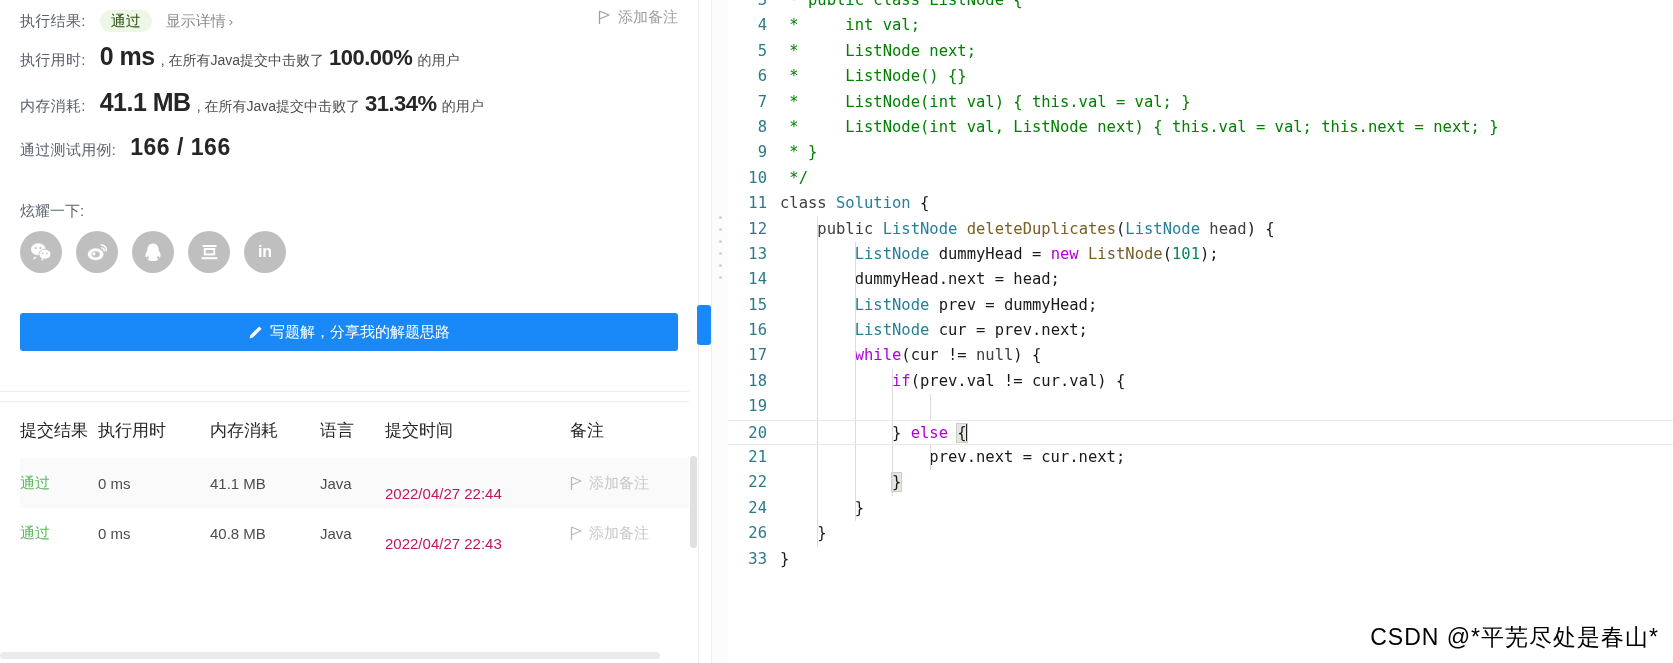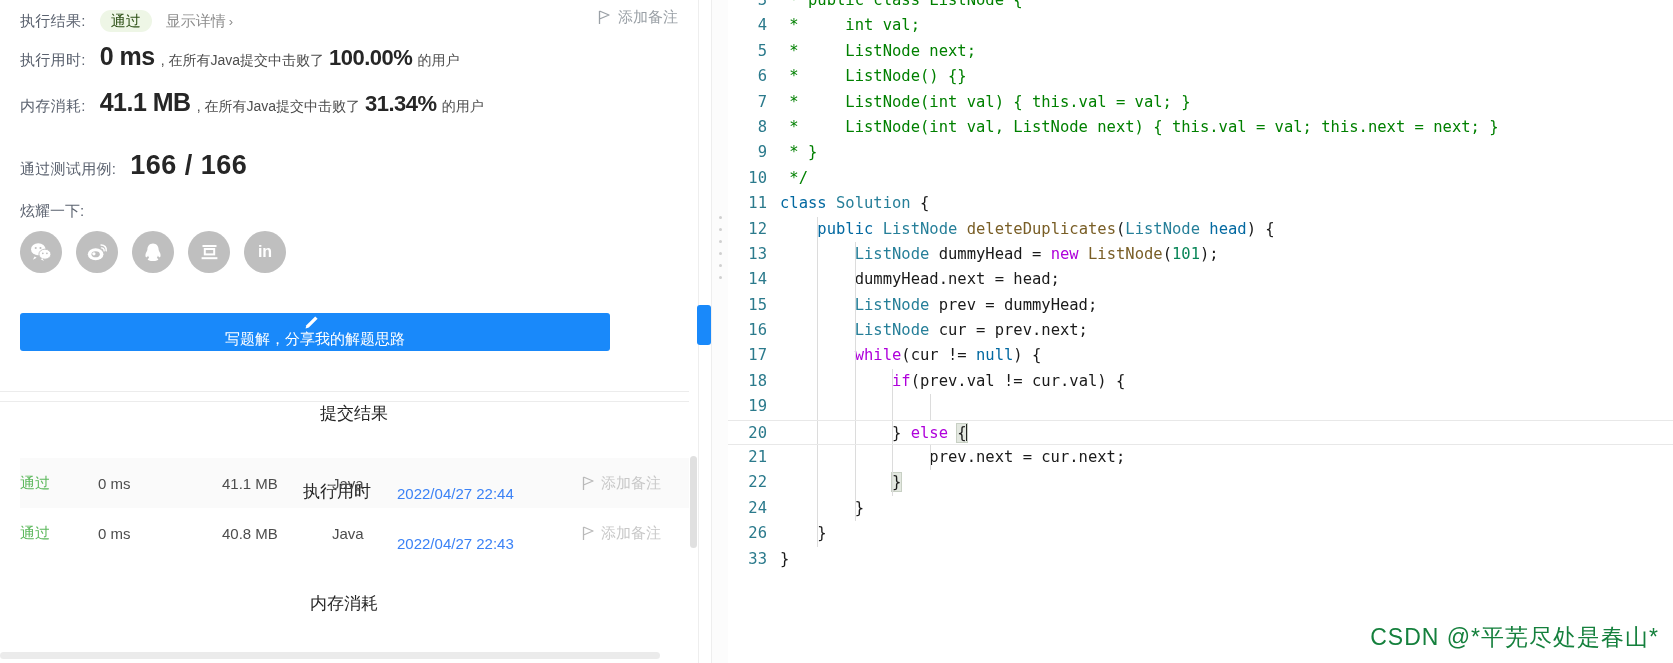--- a/index.html
+++ b/index.html
@@ -93,26 +93,25 @@
   }
   .pct {
     font-size: 22px;
     color: #262626;
     font-weight: 600;
     margin: 0 5px;
     letter-spacing: -0.5px;
   }
   .cases-row { display: flex; align-items: baseline; height: 46px; }
   .cases-val {
-    font-size: 27px;
+    font-size: 23px;
     color: #262626;
     font-weight: 600;
     margin-left: 14px;
     letter-spacing: 0.5px;
-    margin-top: 16px;
   }
 
   .share-label {
     color: #5c6370;
     font-size: 15px;
     margin-top: 22px;
     margin-bottom: 10px;
   }
   .share-icons { display: flex; gap: 14px; margin-bottom: 8px; }
   .share-icon {
@@ -125,33 +124,32 @@
     color: #ffffff;
     cursor: pointer;
   }
   .share-icon svg { display: block; }
   .share-icon .txt-glyph {
     font-size: 16px; font-weight: 600; line-height: 1;
   }
 
   .solution-btn {
     margin-top: 40px;
-    width: 590px;
+    width: 658px;
     height: 38px;
     background: #1989fa;
     border-radius: 3px;
     display: flex;
     align-items: center;
     justify-content: center;
     color: #ffffff;
     font-size: 15px;
     cursor: pointer;
     border: none;
     font-family: Liberation Mono, monospace;
-    flex-direction: column;
   }
   .pencil-ic { margin-right: 7px; display: inline-flex; }
 
   .divider {
     margin-top: 40px;
     border-top: 1px solid #ececec;
     width: 698px;
     margin-left: -20px;
   }
   .divider2 {
@@ -162,38 +160,37 @@
   }
 
   
   .sub-table { width: 678px; margin-top: 0px; }
   .sub-head {
     display: flex;
     align-items: center;
     height: 56px;
     font-size: 17px;
     color: #262626;
-    flex-direction: column;
   }
   .sub-row {
     display: flex;
     align-items: center;
     height: 50px;
     font-size: 15px;
     color: #4d4d4d;
   }
   .sub-row.alt { background: #fafafa; }
   .c0 { width: 78px; flex: 0 0 78px; }
   .c1 { width: 112px; flex: 0 0 112px; }
-  .c2 { width: 110px; flex: 0 0 110px; margin-left: 12px; }
+  .c2 { width: 110px; flex: 0 0 110px; }
   .c3 { width: 65px; flex: 0 0 65px; }
   .c4 { width: 185px; flex: 0 0 185px; }
   .c5 { width: 140px; flex: 0 0 140px; }
   .pass-txt { color: #5cb85c; cursor: pointer; }
-  .time-txt { color: #3b82f6; margin-top: 20px; }
+  .time-txt { color: #be185d; margin-top: 20px; }
   .note-cell {
     display: flex; align-items: center;
     color: #c8c8c8; cursor: pointer; white-space: nowrap;
   }
   .note-cell .flag-icon { margin-right: 6px; }
 
   .hscroll-track {
     position: absolute;
     left: 0; bottom: 4px;
     width: 660px; height: 7px;
@@ -295,21 +292,21 @@
     position: relative;
     color: #1a1a1a;
   }
   .ind {
     position: absolute;
     top: 0; bottom: 0;
     width: 1px;
     background: #dcdcdc;
   }
   .tok-cmt { color: #008000; }
-  .tok-kw  { color: #0369a1; text-align: center; }
+  .tok-kw  { color: #404040; text-align: center; }
   .tok-kw2 { color: #af00db; }
   .tok-type{ color: #267f99; }
   .tok-fn  { color: #795e26; text-align: right; }
   .tok-num { color: #098658; }
   .tok-pl  { color: #1a1a1a; }
   .brmatch {
     background: #e3e8e0;
     outline: 1px solid #c8d0c4;
   }
   .cursor {
@@ -319,21 +316,21 @@
     background: #222;
     vertical-align: -3px;
     margin-left: -1px;
   }
 
   .watermark {
     position: absolute;
     right: 14px;
     bottom: 10px;
     font-size: 23px;
-    color: #15803d;
+    color: #000000;
     font-family: "Liberation Sans", "DejaVu Sans", sans-serif;
     letter-spacing: 1px;
     white-space: nowrap;
     user-select: none;
   }
 </style>
 </head>
 <body>
 
 <div id="root">

